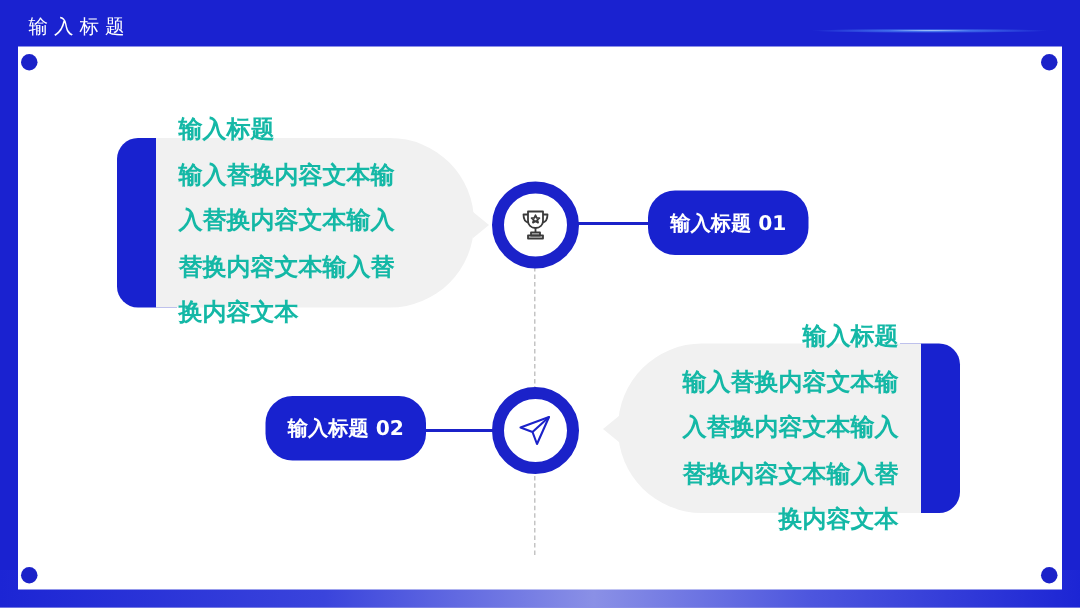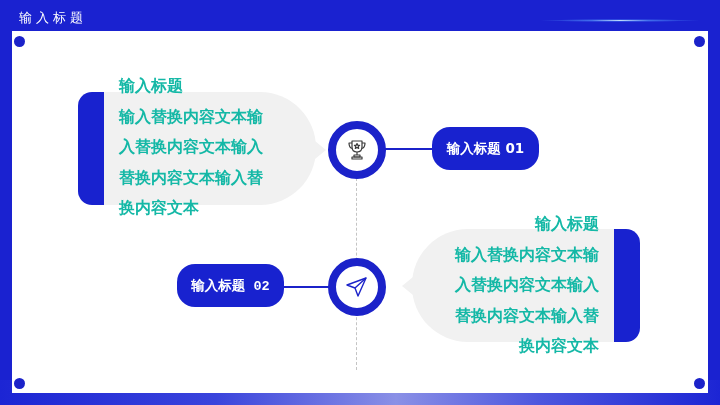--- a/index.html
+++ b/index.html
@@ -123,13 +123,13 @@
 
 <div class="connector" style="left:284px; top:286px; width:46px;"></div>
 <div class="ring" style="left:328px; top:258px;">
   <svg width="26" height="26" viewBox="0 0 26 26">
     <path d="M22 4 L3 11 L11 14 L14 22 Z" fill="none" stroke="#1b22c9" stroke-width="1.4" stroke-linejoin="round"></path>
     <path d="M22 4 L11 14" fill="none" stroke="#1b22c9" stroke-width="1.4"></path>
   </svg>
 </div>
 
 <div class="label-box" style="left:432px; top:127px;">输入标题 01</div>
-<div class="label-box" style="left:177px; top:264px;font-family:Liberation Mono, monospace;">输入标题 02</div>
+<div class="label-box" style="left:177px; top:264px;">输入标题 02</div>
 
 </body></html>

